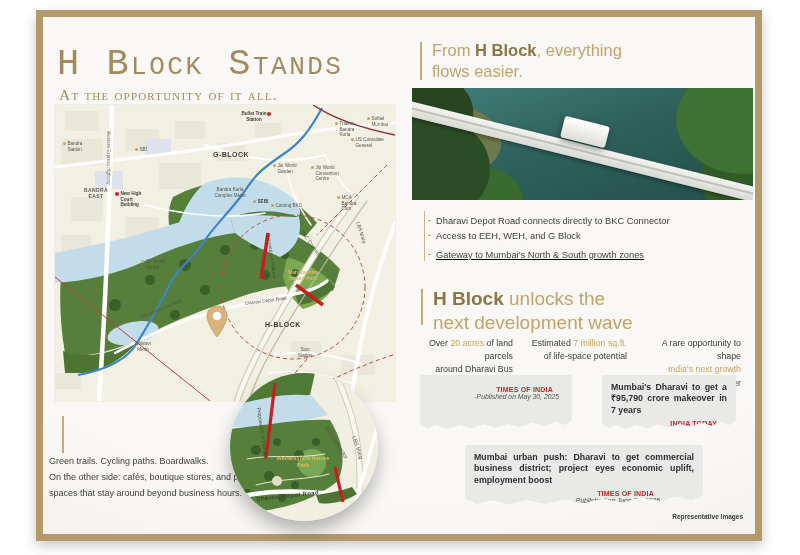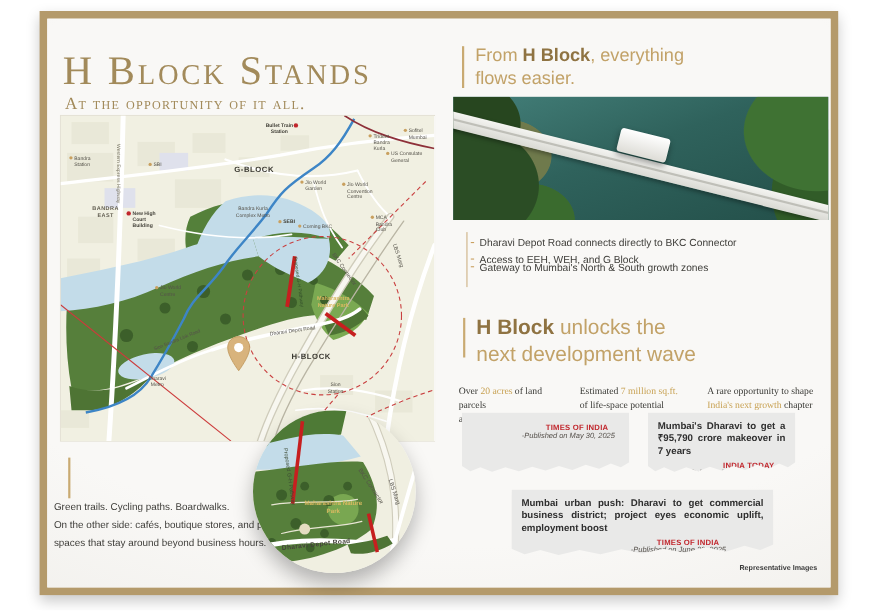--- a/index.html
+++ b/index.html
@@ -4,21 +4,21 @@
 <style>
   * { margin:0; padding:0; box-sizing:border-box; }
   html,body { background:#ffffff; }
   .page { position:relative; width:800px; height:555px; background:#ffffff; overflow:hidden;
           font-family:"Liberation Sans", sans-serif; }
   .frame { position:absolute; left:36px; top:10px; width:726px; height:531px;
            border:7px solid #b49a6b; box-shadow:0 5px 12px rgba(0,0,0,.22); }
   .content { position:absolute; inset:0; background:radial-gradient(120% 100% at 50% 38%, #f9f8f6 55%, #eceae5 100%); }
 
   
-  .title { position:absolute; left:14px; top:26px; font-family:Liberation Serif, serif;
+  .title { position:absolute; left:14px; top:26px; font-family:Liberation Mono, monospace;
            font-variant:small-caps; font-size:37px; letter-spacing:2.5px; color:#a28a5a; white-space:nowrap; }
   .subtitle { position:absolute; left:16px; top:69px; font-family:"Liberation Serif", serif;
               font-variant:small-caps; font-size:15.5px; letter-spacing:1.2px; color:#a28a5a; white-space:nowrap; }
   .vbar { position:absolute; width:1.5px; background:#c9aa72; }
   .callout { position:absolute; left:31px; top:396px; font-size:17px; line-height:1.25; color:#c2a268; }
   .callout b, .rhead b, .unlock b { color:#8f7342; font-weight:bold; }
   .bodytext { position:absolute; left:6px; top:437px; font-size:9px; line-height:1.75; color:#3f3e3a; }
 
   
   .rhead { position:absolute; left:389px; top:23px; font-size:16.5px; line-height:1.3; color:#c2a268; }
@@ -39,21 +39,21 @@
                  background:linear-gradient(#f4f4f1,#d9d9d3); transform:rotate(14deg); transform-origin:left top;
                  box-shadow:0 2px 4px rgba(0,0,0,.35); }
   .photo .roadline { position:absolute; left:-30px; top:12px; width:460px; height:1.5px; background:#bfbfb8; transform:rotate(14deg); transform-origin:left top; }
   .photo .bridge { position:absolute; left:150px; top:33px; width:46px; height:22px; background:linear-gradient(#ffffff,#dddcd6);
                    transform:rotate(14deg); border-radius:3px; box-shadow:0 3px 6px rgba(0,0,0,.4); }
   .bullets-line { position:absolute; left:381px; top:194px; height:50px; width:1px; background:#cdb183; }
   .brow { position:absolute; left:385px; display:flex; align-items:center; height:13px; }
   .btick { width:3px; height:1.8px; background:#c9a05f; margin-right:5px; flex:none; }
   .btext { font-size:9.3px; color:#3f3e3a; white-space:nowrap; }
   .unlock { position:absolute; left:390px; top:270px; font-size:19px; line-height:1.25; color:#c2a268; }
-  .stat { position:absolute; top:332px; text-align:left; font-size:8.8px; line-height:1.5; color:#3a3a36;font-family:Liberation Serif, serif; }
+  .stat { position:absolute; top:320px; text-align:right; font-size:8.8px; line-height:1.5; color:#3a3a36; }
   .hl { color:#c8a254; }
 
   .news { position:absolute; background:#e9e9e8; filter:drop-shadow(0 3px 3px rgba(0,0,0,.20));
           clip-path:polygon(0 0,100% 0,100% 78%,95% 86%,89% 80%,82% 88%,74% 82%,66% 90%,58% 84%,50% 91%,42% 85%,34% 92%,26% 86%,18% 93%,11% 86%,5% 92%,0 84%);
           padding:7px 9px 0 9px; }
   .news .hline { font-size:8.8px; font-weight:bold; color:#2f2f2f; line-height:1.3; text-align:justify; }
   .news .src { margin-top:4px; font-size:7px; font-weight:bold; color:#c1272d; text-align:right; padding-right:10px; letter-spacing:.2px; }
   .news .pub { font-size:6.8px; font-style:italic; color:#55504a; text-align:right; padding-right:4px; }
   .footer-note { position:absolute; right:12px; top:496px; font-size:6.5px; font-weight:bold; color:#3a3a3a; }
 
@@ -302,21 +302,21 @@
 
       <div class="bullets-line"></div>
       <div class="brow" style="top:197px;">
           <span class="btick"></span>
           <span class="btext">Dharavi Depot Road connects directly to BKC Connector</span>
         </div>
       <div class="brow" style="top:212px;">
           <span class="btick"></span>
           <span class="btext">Access to EEH, WEH, and G Block</span>
         </div>
-      <div class="brow" style="top:219px;">
+      <div class="brow" style="top:231px;text-decoration:underline;">
           <span class="btick"></span>
           <span class="btext">Gateway to Mumbai's North &amp; South growth zones</span>
         </div>
 
       <div class="vbar" style="left:378px; top:272px; height:36px;"></div>
       <div class="unlock">
         <b>H Block</b><span> unlocks the</span><br>
         <span>next development wave</span>
       </div>
 
@@ -330,21 +330,21 @@
       </div>
       <div class="stat" style="left:600px; width:98px;">
         <span>A rare opportunity to shape</span><span class="hl"></span><span></span><br>
         <span></span><span class="hl">India's next growth</span><span> chapter</span>
       </div>
 
       <div class="news" style="left:377px; top:358px; width:152px; height:58px;">
         <div class="src">TIMES OF INDIA</div>
         <div class="pub">-Published on May 30, 2025</div>
       </div>
-      <div class="news" style="left:546px; top:358px; width:134px; height:58px;">
+      <div class="news" style="left:559px; top:358px; width:134px; height:58px;">
         <div class="hline">Mumbai's Dharavi to get a ₹95,790 crore makeover in 7 years</div>
         <div class="src">INDIA TODAY</div>
         <div class="pub">-Published on May 29, 2025</div>
       </div>
       <div class="news" style="left:422px; top:428px; width:238px; height:64px;">
         <div class="hline">Mumbai urban push: Dharavi to get commercial business district; project eyes economic uplift, employment boost</div>
         <div class="src" style="padding-right:40px;">TIMES OF INDIA</div>
         <div class="pub" style="padding-right:34px;">-Published on June 30, 2025</div>
       </div>
 

